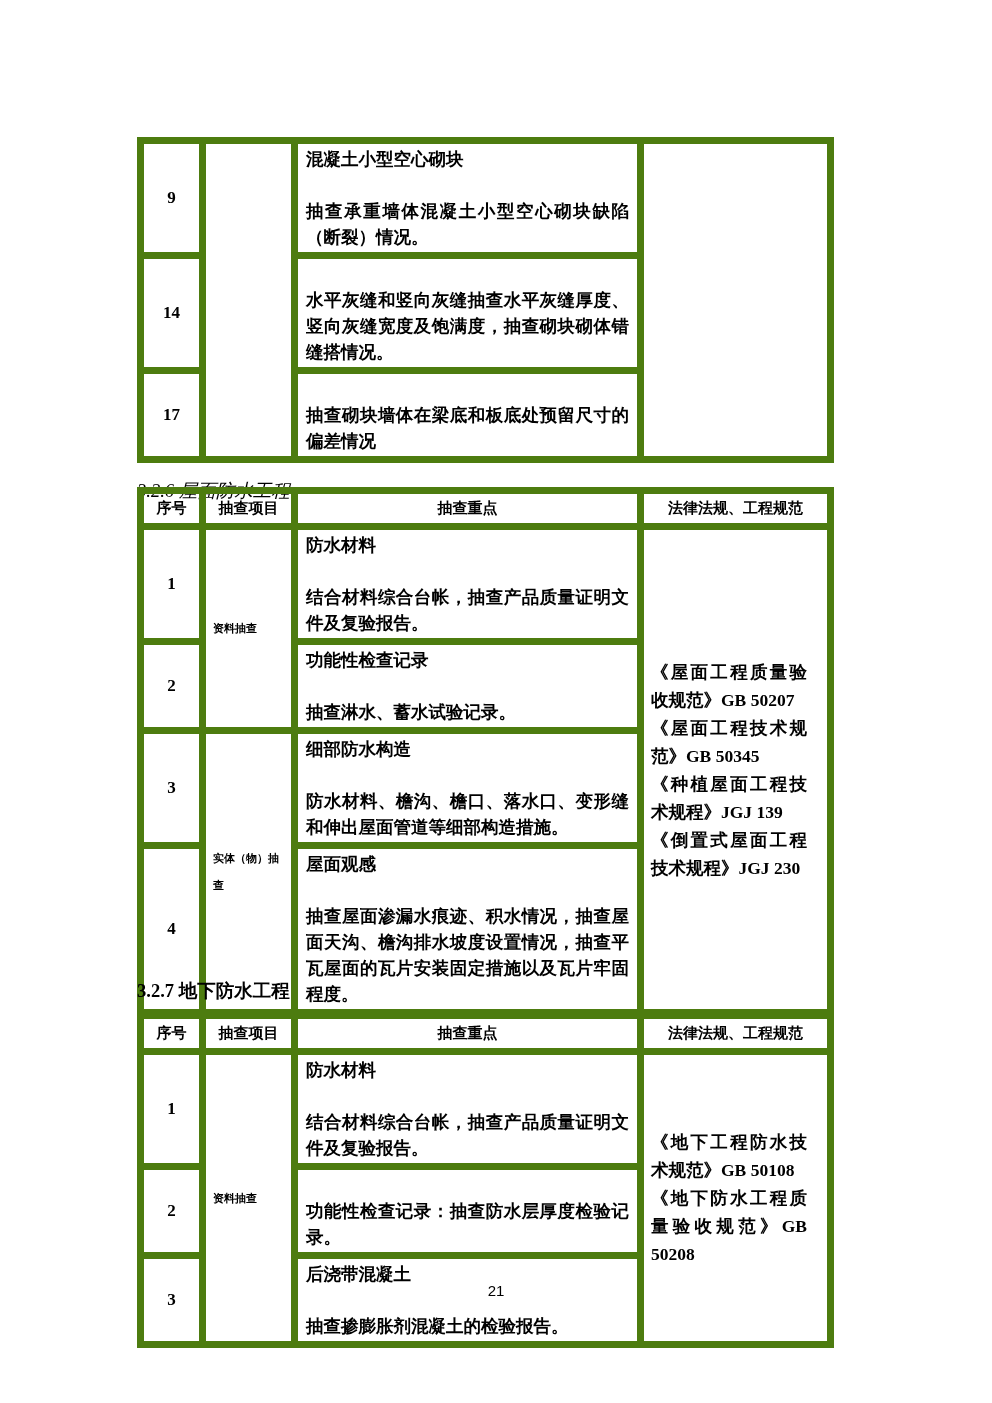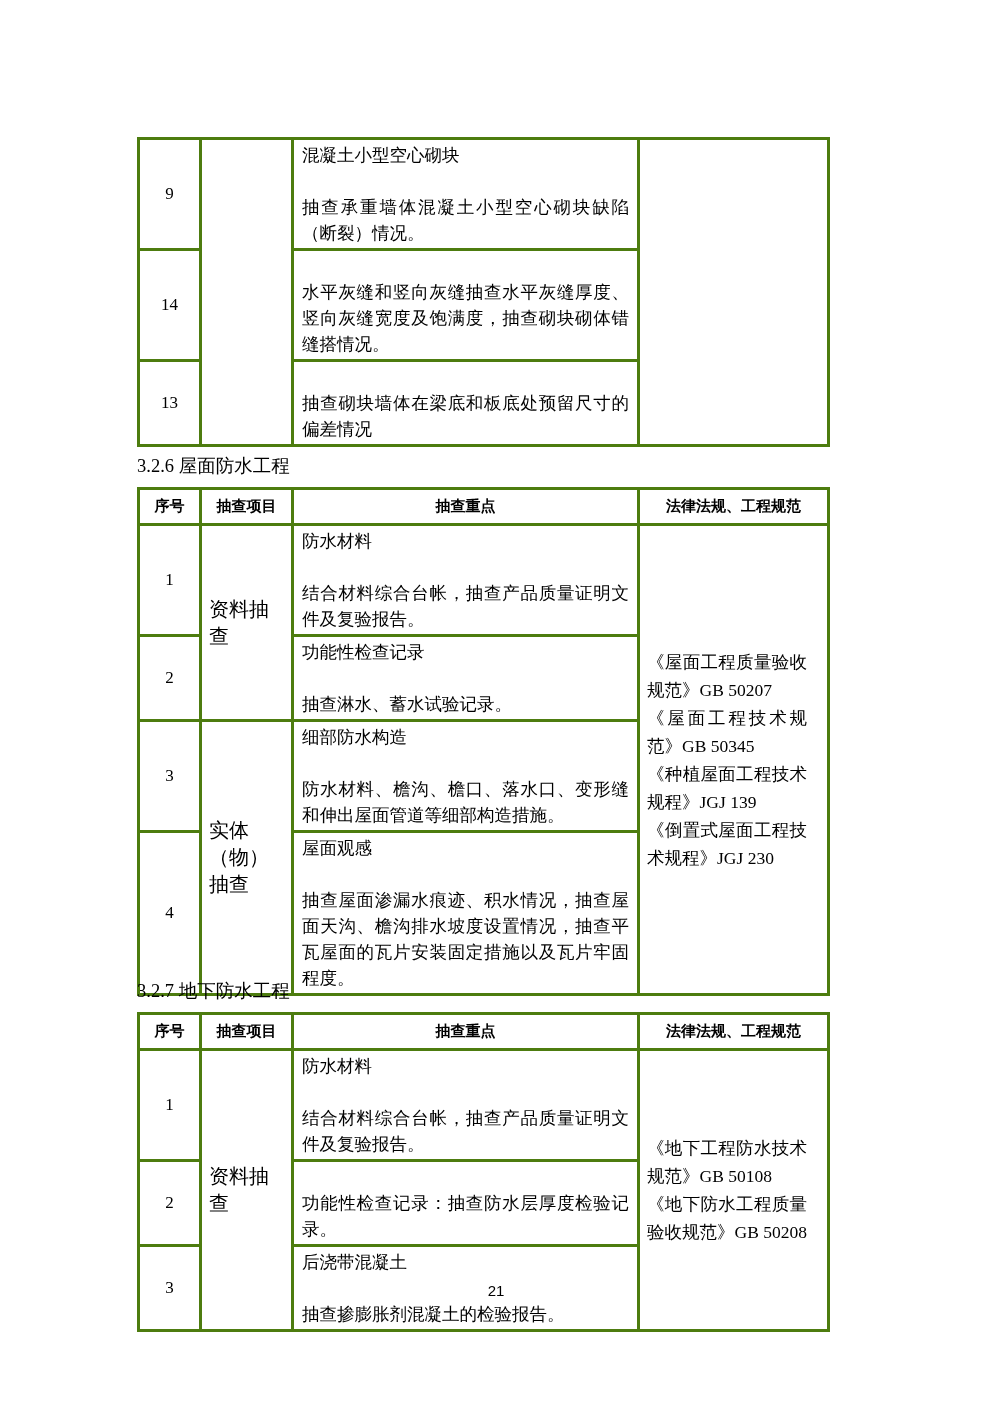--- a/index.html
+++ b/index.html
@@ -12,37 +12,38 @@
     font-family: "Liberation Serif", "DejaVu Serif", serif;
     overflow: hidden;
   }
   table.tbl {
     position: absolute;
     border-collapse: collapse;
     table-layout: fixed;
     width: 690px;
   }
   table.tbl td {
-    border: 3px solid #4d7c0f;
+    border: 7px solid #4d7c0f;
     vertical-align: middle;
     overflow: hidden;
+    font-weight: bold;
   }
   td.hd {
     font-weight: bold;
     text-align: center;
     font-size: 15px;
     padding: 2px 2px;
   }
   td.no {
     text-align: center;
     font-size: 17px;
     line-height: 24px;
   }
   td.item {
-    font-size: 20px;
+    font-size: 11px;
     line-height: 27px;
     padding: 2px 4px 2px 7px;
     text-align: left;
   }
   td.focus {
     font-size: 17.5px;
     line-height: 26px;
     padding: 2px 8px;
   }
   td.focus .t { text-align: left; }
@@ -91,29 +92,29 @@
         </td>
         <td class="reg" rowspan="3"></td>
       </tr>
       <tr style="height:80px">
         <td class="no">14</td>
         <td class="focus">
           <div class="b">水平灰缝和竖向灰缝抽查水平灰缝厚度、竖向灰缝宽度及饱满度，抽查砌块砌体错缝搭情况。</div>
         </td>
       </tr>
       <tr style="height:52px">
-        <td class="no">13</td>
+        <td class="no">17</td>
         <td class="focus">
           <div class="b">抽查砌块墙体在梁底和板底处预留尺寸的偏差情况</div>
         </td>
       </tr>
     </tbody>
   </table>
 
-  <div class="section-heading" style="top:454px;">3.2.6 屋面防水工程</div>
+  <div class="section-heading" style="top:479px;font-style:italic;">3.2.6 屋面防水工程</div>
 
   <table class="tbl" style="left:137px; top:487px;">
     <colgroup>
         <col style="width:62px">
         <col style="width:92px">
         <col style="width:346px">
         <col style="width:190px">
       </colgroup>
     <tbody>
       <tr style="height:36px">
@@ -154,21 +155,21 @@
       <tr style="height:104px">
         <td class="no">4</td>
         <td class="focus">
           <div class="t">屋面观感</div>
           <div class="b">抽查屋面渗漏水痕迹、积水情况，抽查屋面天沟、檐沟排水坡度设置情况，抽查平瓦屋面的瓦片安装固定措施以及瓦片牢固程度。</div>
         </td>
       </tr>
     </tbody>
   </table>
 
-  <div class="section-heading" style="top:979px;">3.2.7 地下防水工程</div>
+  <div class="section-heading" style="top:979px;font-weight:bold;">3.2.7 地下防水工程</div>
 
   <table class="tbl" style="left:137px; top:1012px;">
     <colgroup>
         <col style="width:62px">
         <col style="width:92px">
         <col style="width:346px">
         <col style="width:190px">
       </colgroup>
     <tbody>
       <tr style="height:36px">

